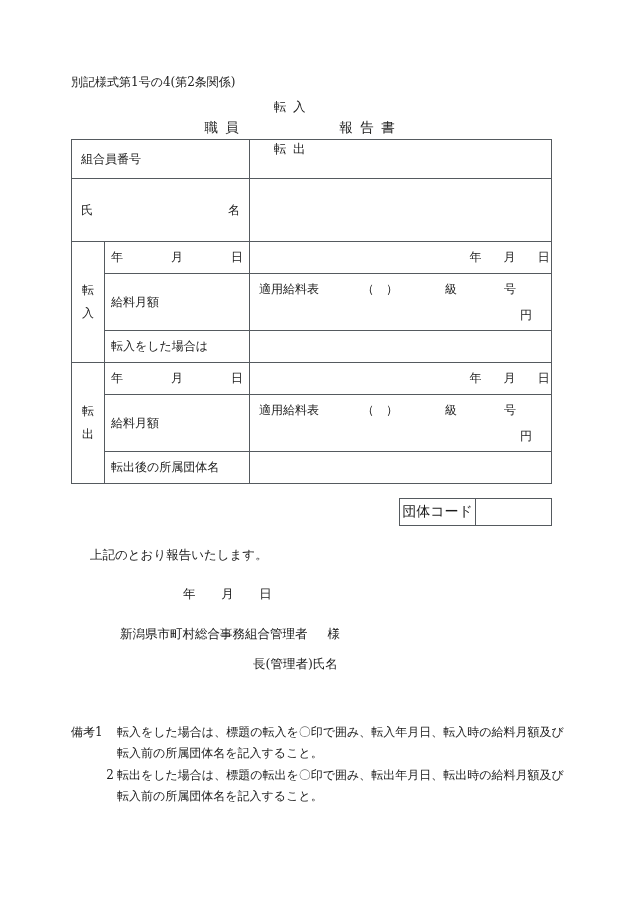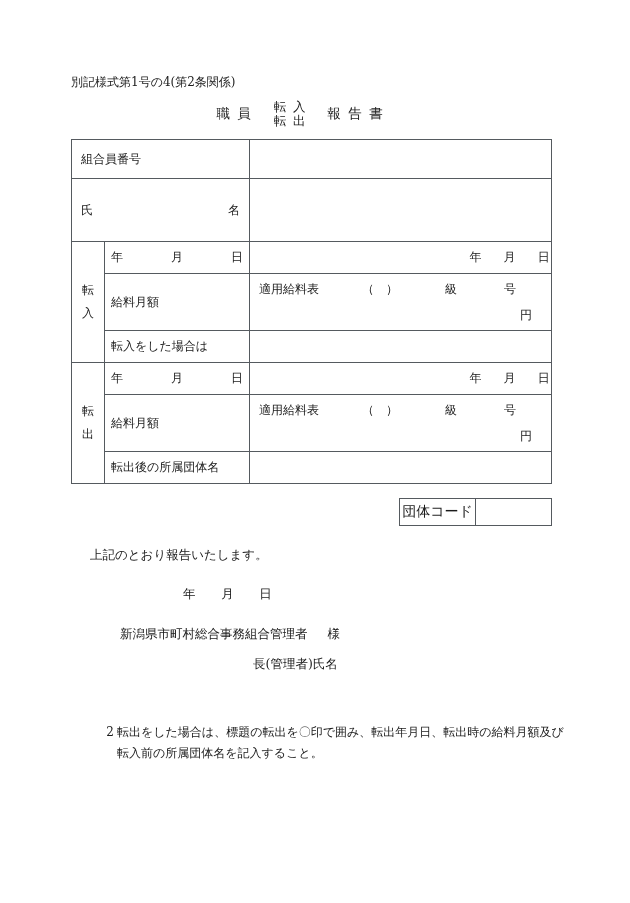--- a/index.html
+++ b/index.html
@@ -46,21 +46,22 @@
     white-space: nowrap;
     letter-spacing: 0.55em;
     padding-right: 0.55em;
   }
   .title-stack {
     display: inline-flex;
     flex-direction: column;
     justify-content: center;
     line-height: 1.08;
     font-size: 12.5px;
-    margin: 0 8px;
+    margin: 0 20px;
+    gap: 28px;
   }
   .title-stack span {
     letter-spacing: 0.55em;
     padding-right: 0.55em;
     white-space: nowrap;
   }
 
   
   .main-table {
     position: absolute;
@@ -335,20 +336,27 @@
 
   <div class="txt addressee">
     <span>新潟県市町村総合事務組合管理者</span><span class="hon">様</span>
   </div>
 
   <div class="txt signature">長(管理者)氏名</div>
 
   <div class="remarks">
     <div>
       <div class="remark-row">
+        <span class="remark-head">備考1</span>
+        <span>転入をした場合は、標題の転入を〇印で囲み、転入年月日、転入時の給料月額及び</span>
+      </div>
+      <div class="remark-cont">転入前の所属団体名を記入すること。</div>
+    </div>
+    <div>
+      <div class="remark-row">
         <span class="remark-head num-only">2</span>
         <span>転出をした場合は、標題の転出を〇印で囲み、転出年月日、転出時の給料月額及び</span>
       </div>
       <div class="remark-cont">転入前の所属団体名を記入すること。</div>
     </div>
   </div>
 
 </div>
 
 </body></html>

